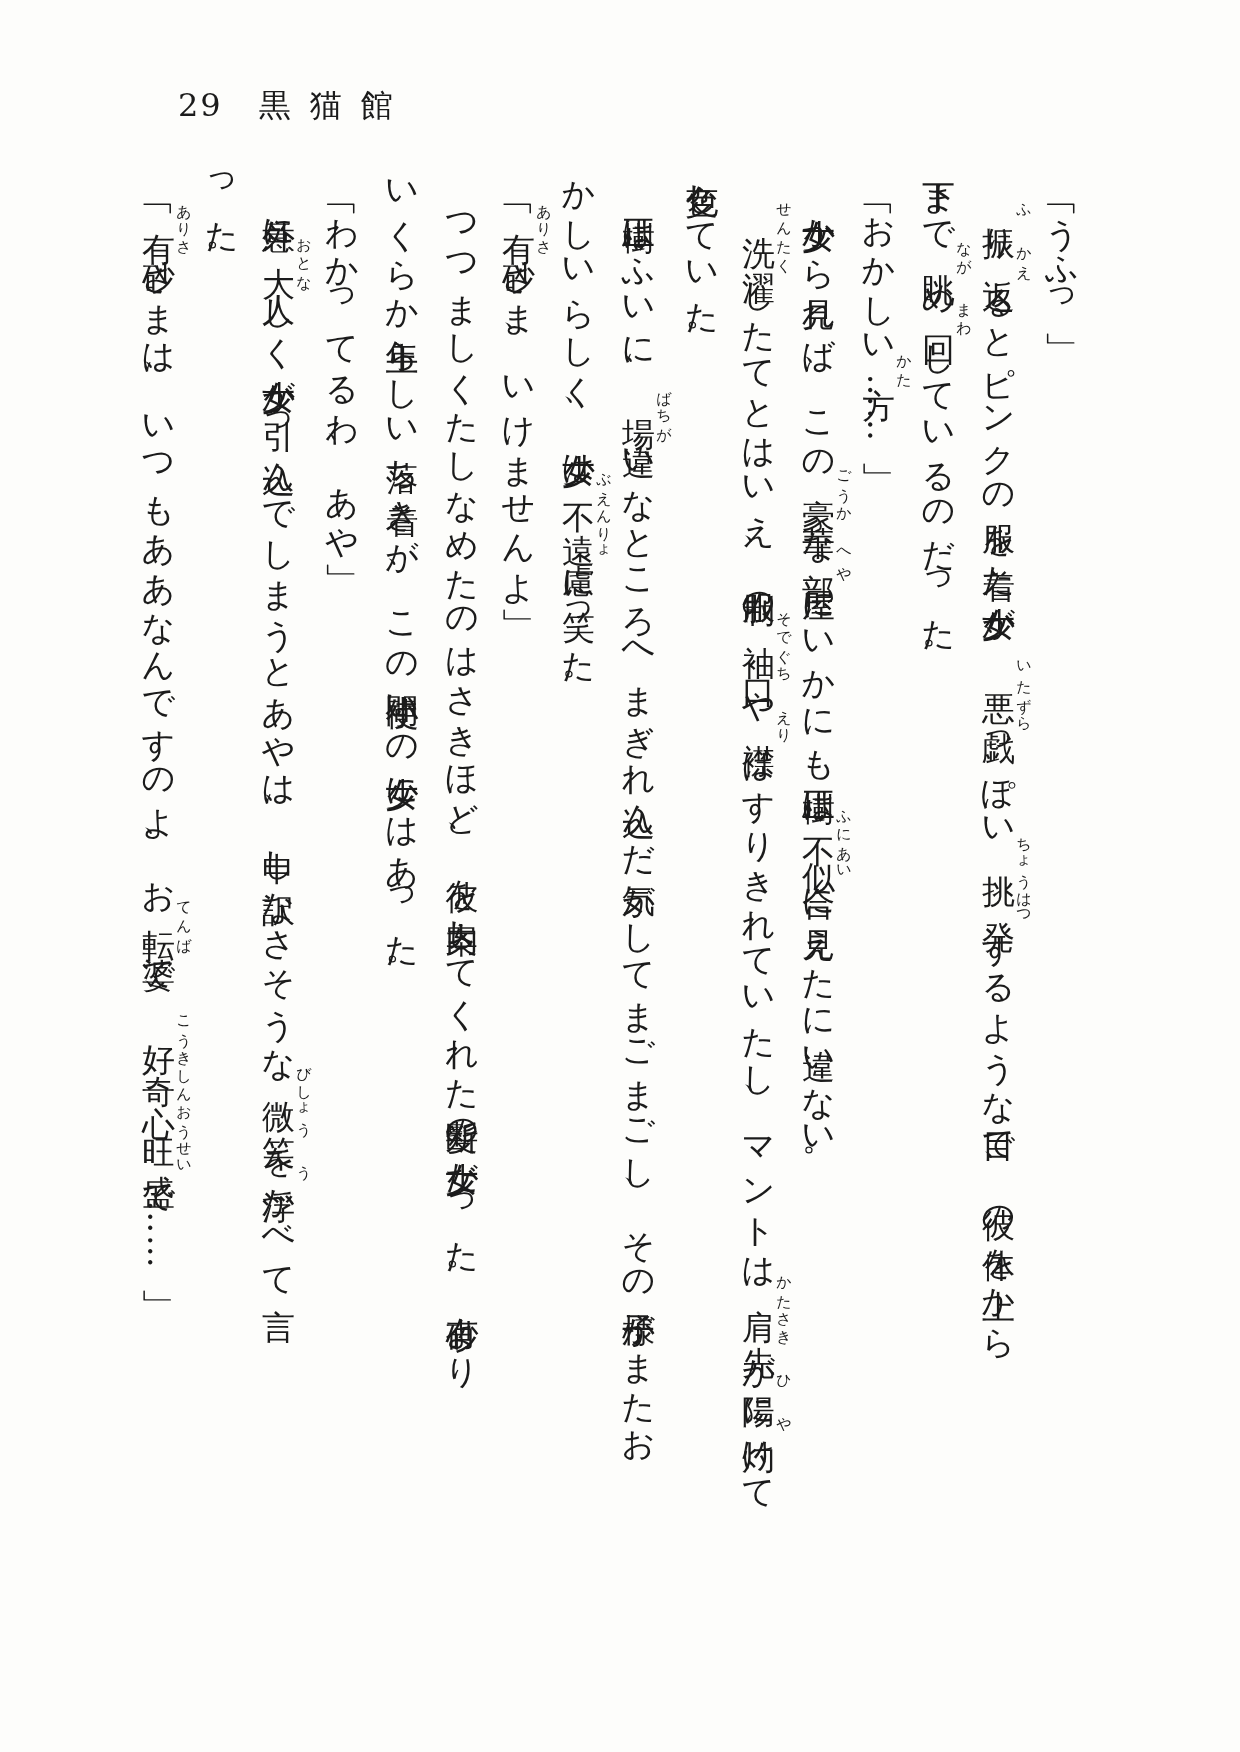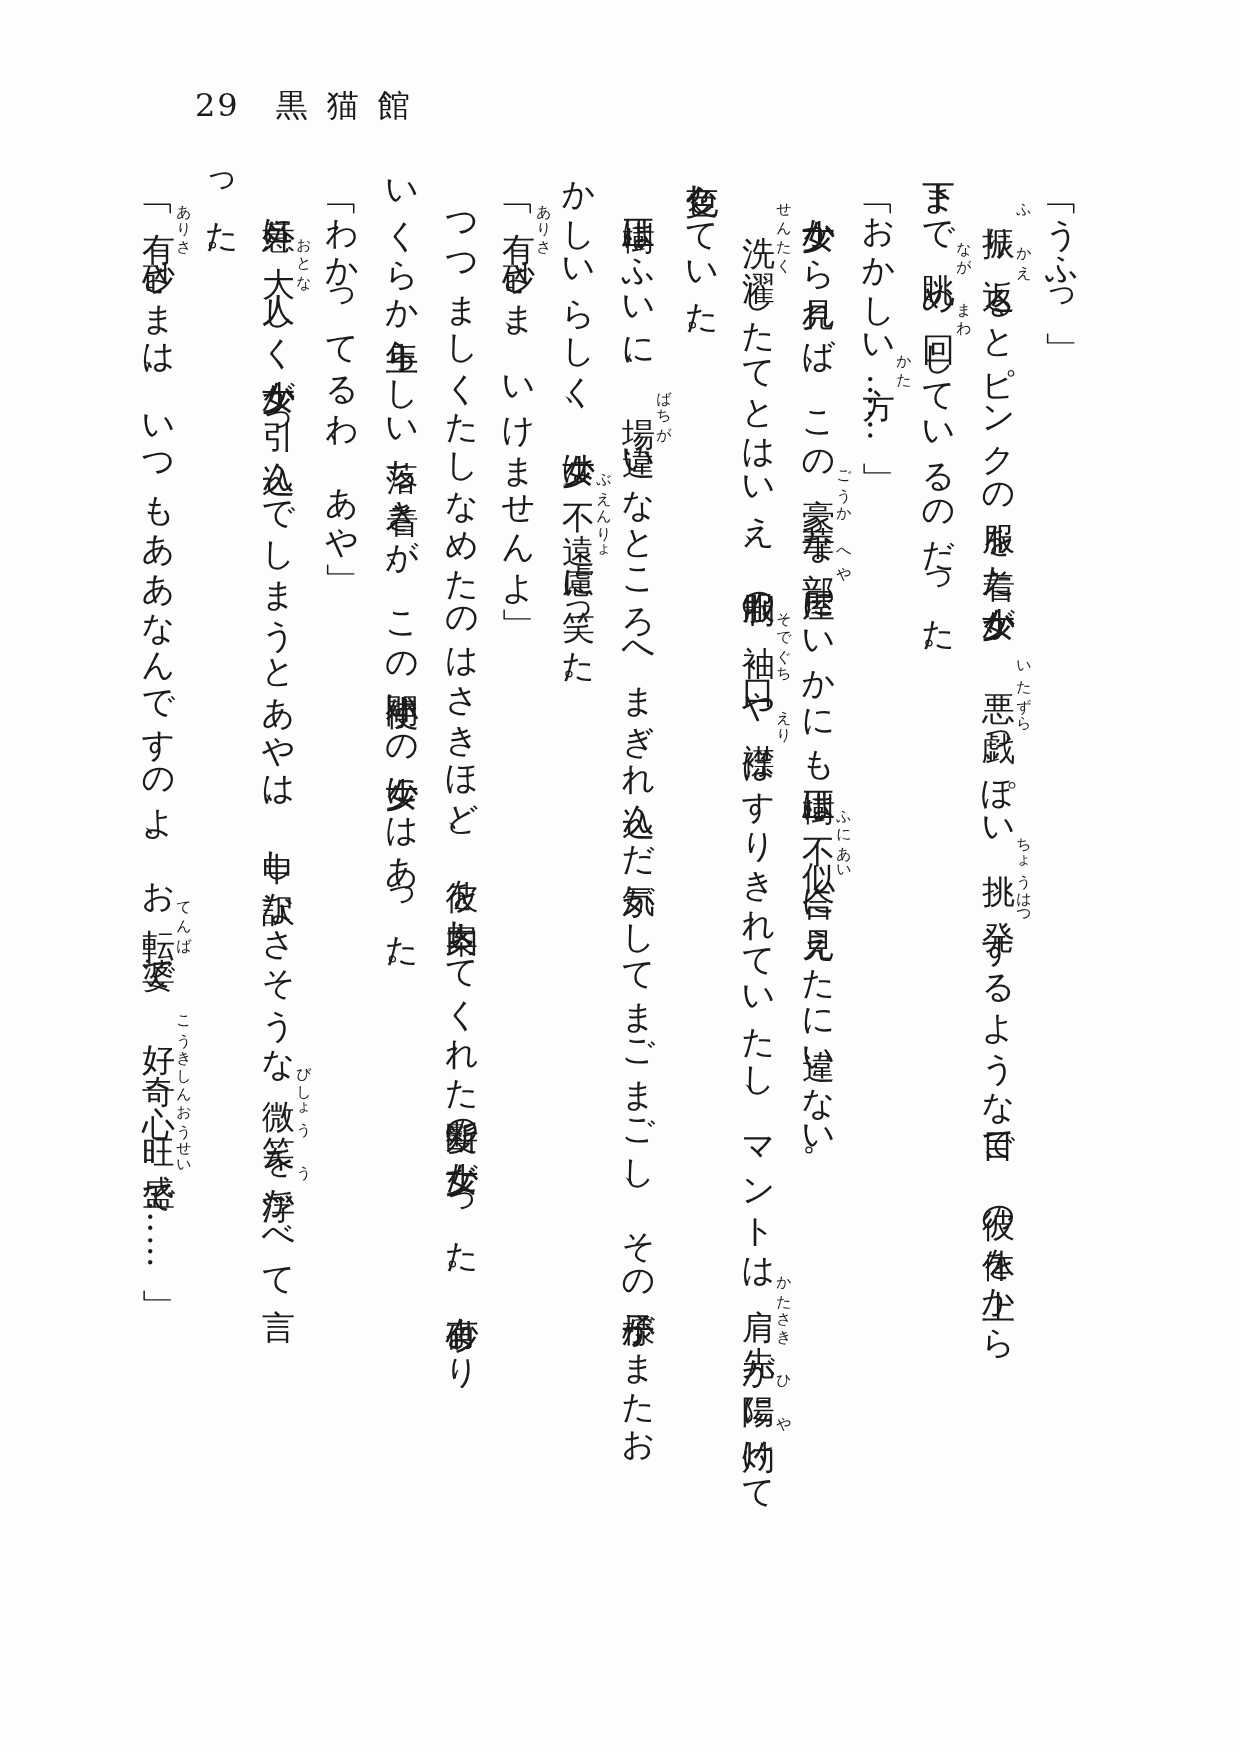--- a/index.html
+++ b/index.html
@@ -11,21 +11,21 @@
     position: relative;
     width: 1240px;
     height: 1752px;
     background: #fdfdfb;
     overflow: hidden;
     font-family: "DejaVu Serif", "Liberation Serif", serif;
     color: #1b1b1b;
   }
   .header {
     position: absolute;
-    left: 195px;
+    left: 178px;
     top: 84px;
     font-size: 32px;
     white-space: nowrap;
   }
   .pagenum {
     letter-spacing: 2px;
   }
   .title {
     margin-left: 36px;
     letter-spacing: 19px;

